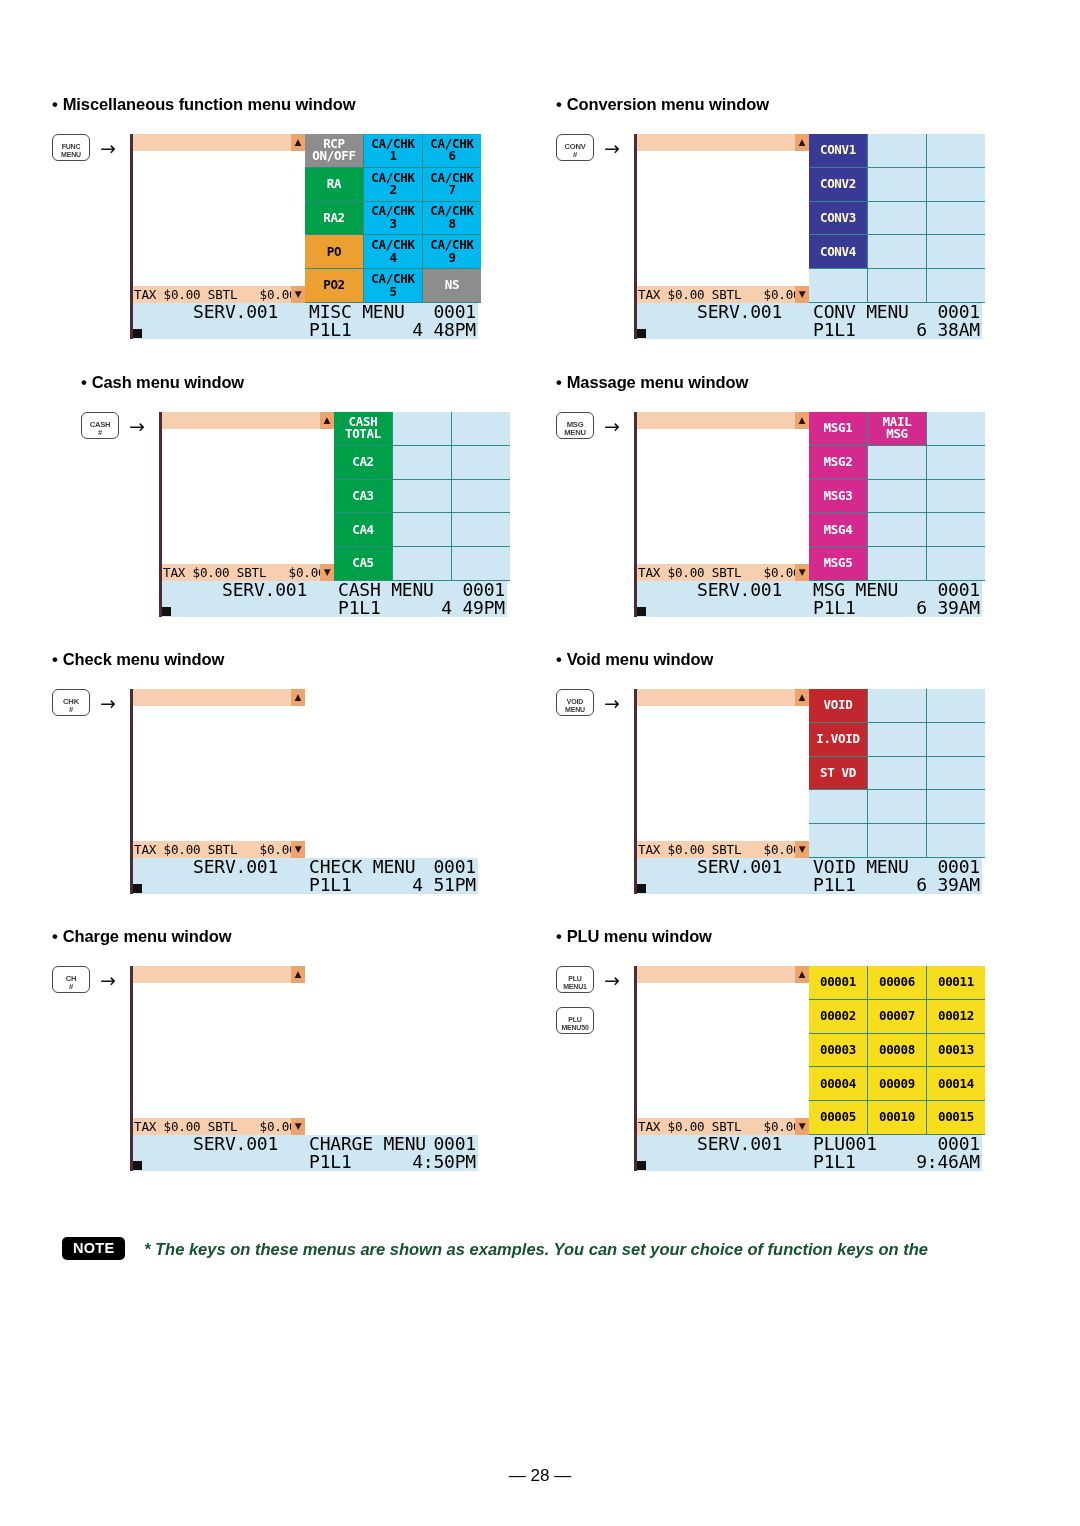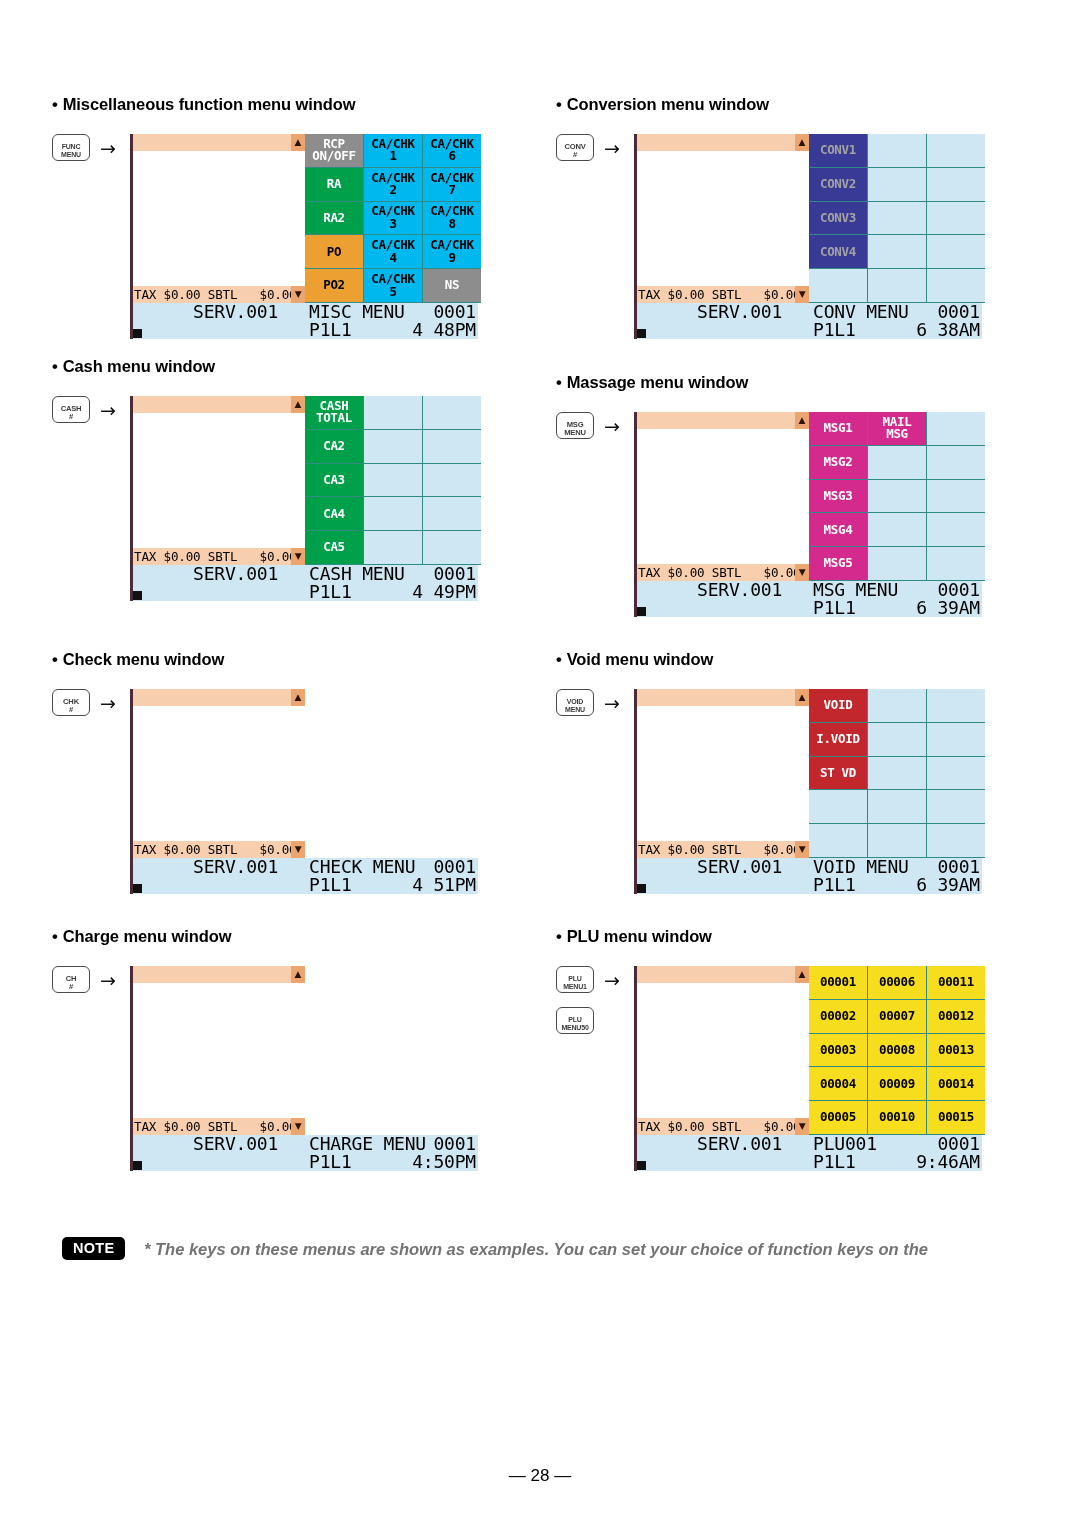--- a/index.html
+++ b/index.html
@@ -97,21 +97,21 @@
     background:#cfe7f2; color:#000;
     font-family:"DejaVu Sans Mono", monospace;
     overflow:hidden;
     white-space:pre-line;
   }
   .mkey.empty { background:#cfe7f2; }
   .mkey.gray    { background:#8d8d8d; color:#ffffff; }
   .mkey.green   { background:#00a04a; color:#ffffff; }
   .mkey.orange  { background:#eda032; color:#000000; }
   .mkey.cyan    { background:#00b7ee; color:#000000; }
-  .mkey.navy    { background:#393a96; color:#a3a3a3; }
+  .mkey.navy    { background:#393a96; color:#fef9c3; }
   .mkey.magenta { background:#d42a8d; color:#ffffff; }
   .mkey.red     { background:#c1272d; color:#ffffff; }
   .mkey.yellow  { background:#f6dd1e; color:#000000; }
 
   
   .status {
     position:absolute; left:0; bottom:0; right:0; height:36px;
     background:#cfe7f2; color:#000;
     font-family:"DejaVu Sans Mono", monospace;
     font-size:18px; line-height:18px;
@@ -137,21 +137,21 @@
     background:#000; color:#fff;
     border-radius:5px;
     font-size:14.5px; font-weight:bold;
     padding:3px 11px 4px 11px;
     letter-spacing:0.3px;
     font-family:"Liberation Sans", sans-serif;
   }
   .note-text {
     position:absolute; left:82px; top:0; width:880px;
     font-size:16.5px; font-style:italic; font-weight:bold;
-    line-height:27px; color:#737373;
+    line-height:27px; color:#14532d;
     font-family:"Liberation Sans", sans-serif;
   }
   .note-text .l2 { display:block; padding-left:14px; }
 
   .pagenum {
     position:absolute; left:0; top:1466px; width:1080px;
     text-align:center; font-size:17px; color:#000;
     font-family:"Liberation Sans", sans-serif;
   }
 </style>
@@ -257,21 +257,21 @@
               <span class="cnt">0001</span>
             </div>
             <div class="row r2">
               <span class="p1l1">P1L1</span>
               <span class="time">6 38AM</span>
             </div>
             <div class="cursorblk"></div>
           </div>
         </div>
       </div>
-      <div class="col-left" style="top: 358px;">
+      <div class="col-left" style="top: 374px; margin-left: 29px;">
         <div class="sect-title"><span class="bullet">•</span><span>Cash menu window</span></div>
         <div class="keyblock" style="top: 38px;">
           <div class="keycap" style="margin-top: 0px;">
             <span>CASH</span>
             <span>#</span>
           </div>
           <div class="arrow">→</div>
         </div>
         <div class="screen" style="left: 78px; top: 38px;">
           <div class="receipt">

